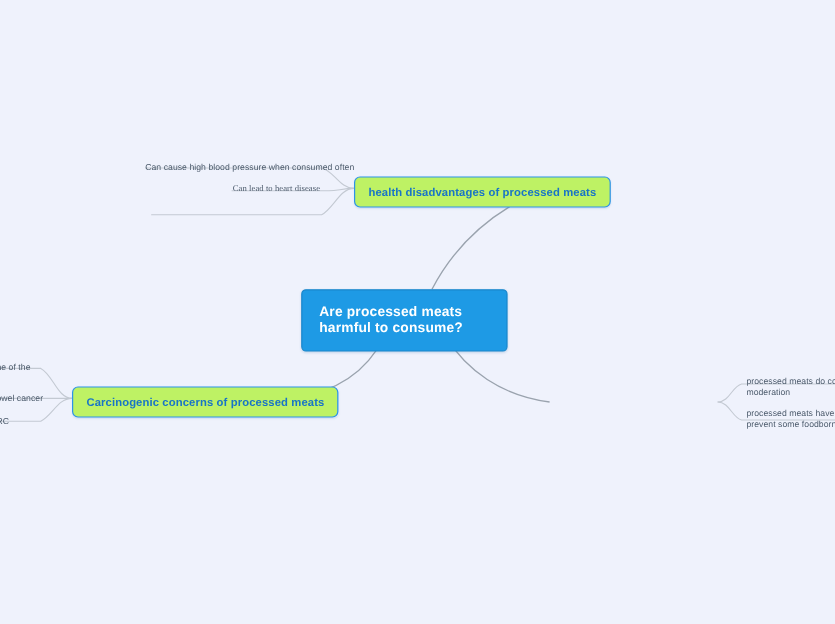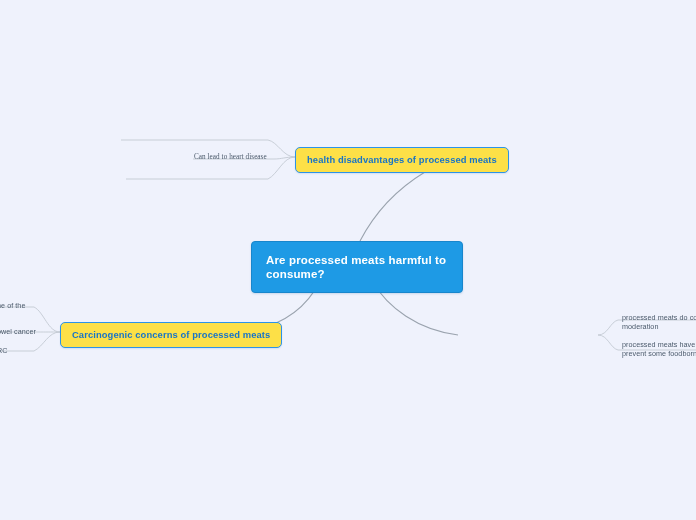--- a/index.html
+++ b/index.html
@@ -46,21 +46,21 @@
     font-weight: bold;
     font-size: 11.5px;
     line-height: 14px;
     padding: 11px 13px 11px 14px;
     letter-spacing: 0.15px;
     box-shadow: 0 1px 2px rgba(30,100,160,0.18);
   }
 
   
   .node-branch {
-    background: #fde047;
+    background: #bef264;
     border: 1.6px solid #2c93e8;
     border-radius: 5px;
     color: #1874c7;
     font-weight: bold;
     font-size: 9.4px;
     line-height: 12px;
     letter-spacing: 0.1px;
     padding: 6px 11px 6px 11px;
     white-space: nowrap;
     box-shadow: 0 1px 1.5px rgba(40,110,180,0.13);
@@ -102,28 +102,31 @@
     <path d="M242,332 L252,332" fill="none" stroke="#b5bcc6" stroke-width="1"></path>
 
     <path d="M60,332 C48,332 44,312 34,307 L-6,307" fill="none" stroke="#c3c9d2" stroke-width="0.9"></path>
     <path d="M60,332 C50,332 46,332 38,332 L-6,332" fill="none" stroke="#c3c9d2" stroke-width="0.9"></path>
     <path d="M60,332 C48,332 44,346 34,351 L-6,351" fill="none" stroke="#c3c9d2" stroke-width="0.9"></path>
 
     <path d="M598,335 C608,335 610,322 618,320 L702,320" fill="none" stroke="#c3c9d2" stroke-width="0.9"></path>
     <path d="M598,335 C608,335 610,348 618,350 L702,350" fill="none" stroke="#c3c9d2" stroke-width="0.9"></path>
   </svg>
 
-  <div class="node node-root" style="left:251px; top:241px; width:212px;">
+  <div class="node node-root" style="left:251px; top:241px; width:172px;">
     <span>Are processed meats harmful to consume?</span>
   </div>
 
   <div class="node node-branch" style="left:295px; top:147px;">
     <span>health disadvantages of processed meats</span>
   </div>
 
+  <div class="leaf" style="left:121px; top:135px;">
+    <span>Can cause high blood pressure when consumed often</span>
+  </div>
   <div class="leaf" style="left:194px; top:153px;font-family:Liberation Serif, serif;">
     <span>Can lead to heart disease</span>
   </div>
 
   <div class="node node-branch" style="left:60px; top:322px;">
     <span>Carcinogenic concerns of processed meats</span>
   </div>
 
   <div class="leaf" style="left:-3px; top:301px;">
     <span>ne of the</span>

